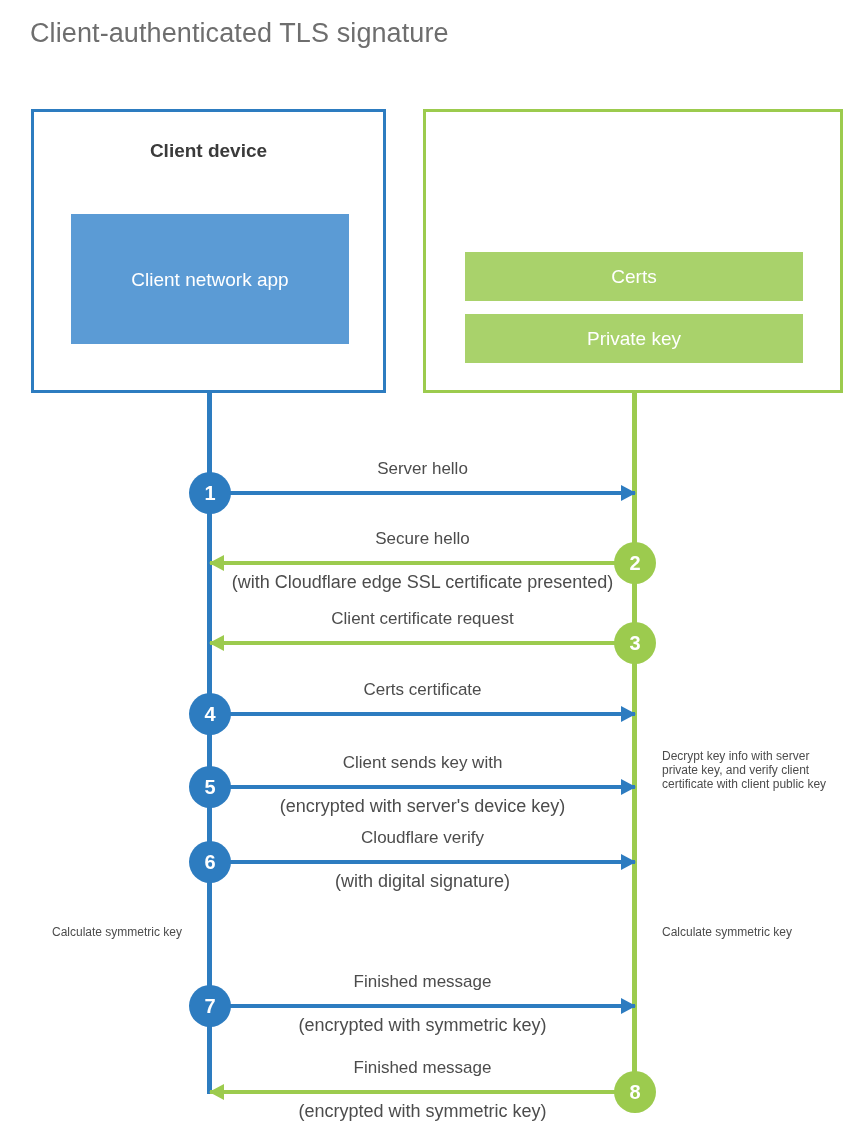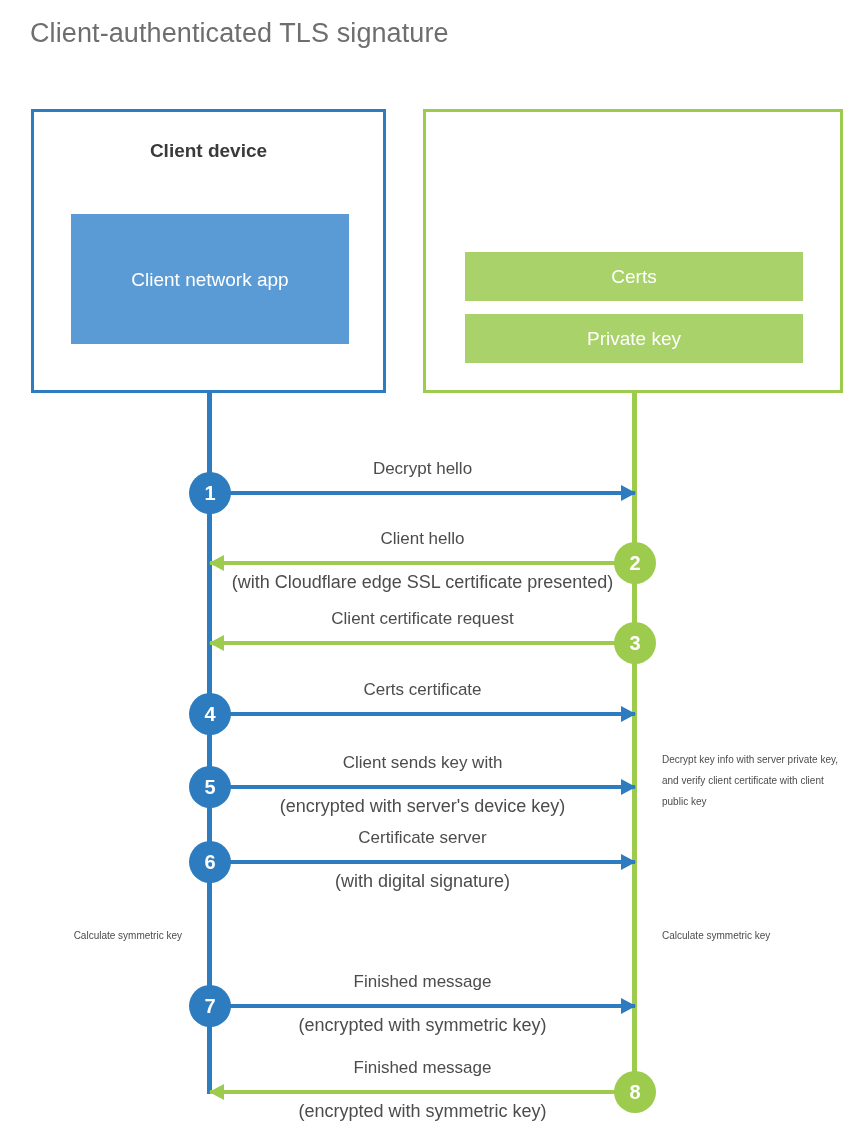--- a/index.html
+++ b/index.html
@@ -180,22 +180,22 @@
     left: 189px;
     background: #2d7cc0;
   }
   .step-circle.server-side {
     left: 614px;
     background: #9ccb4e;
   }
   
   .side-note {
     position: absolute;
-    font-size: 10px;
-    line-height: 21px;
+    font-size: 12px;
+    line-height: 14px;
     color: #4c4c4c;
   }
   .side-note.left {
     right: 683px;
     text-align: right;
   }
   .side-note.right {
     left: 662px;
     text-align: left;
   }
@@ -220,27 +220,27 @@
   <div class="party-box" id="server-box">
     <div class="server-bar" id="server-bar-1">Certs</div>
     <div class="server-bar" id="server-bar-2">Private key</div>
   </div>
 
   <div class="lifeline" id="lifeline-client"></div>
   <div class="lifeline" id="lifeline-server"></div>
 
   <div id="messages-root">
       <div class="msg to-server" style="top: 493px;">
-        <div class="msg-label">Decrypt hello</div>
+        <div class="msg-label">Server hello</div>
         <div class="msg-line"></div>
         <div class="arrowhead"></div>
         <div class="step-circle client-side">1</div>
       </div>
       <div class="msg to-client" style="top: 563px;">
-        <div class="msg-label">Client hello</div>
+        <div class="msg-label">Secure hello</div>
         <div class="msg-line"></div>
         <div class="arrowhead"></div>
         <div class="msg-sub">(with Cloudflare edge SSL certificate presented)</div>
         <div class="step-circle server-side">2</div>
       </div>
       <div class="msg to-client" style="top: 643px;">
         <div class="msg-label">Client certificate request</div>
         <div class="msg-line"></div>
         <div class="arrowhead"></div>
         <div class="step-circle server-side">3</div>
@@ -252,21 +252,21 @@
         <div class="step-circle client-side">4</div>
       </div>
       <div class="msg to-server" style="top: 787px;">
         <div class="msg-label">Client sends key with</div>
         <div class="msg-line"></div>
         <div class="arrowhead"></div>
         <div class="msg-sub">(encrypted with server's device key)</div>
         <div class="step-circle client-side">5</div>
       </div>
       <div class="msg to-server" style="top: 862px;">
-        <div class="msg-label">Certificate server</div>
+        <div class="msg-label">Cloudflare verify</div>
         <div class="msg-line"></div>
         <div class="arrowhead"></div>
         <div class="msg-sub">(with digital signature)</div>
         <div class="step-circle client-side">6</div>
       </div>
       <div class="msg to-server" style="top: 1006px;">
         <div class="msg-label">Finished message</div>
         <div class="msg-line"></div>
         <div class="arrowhead"></div>
         <div class="msg-sub">(encrypted with symmetric key)</div>

